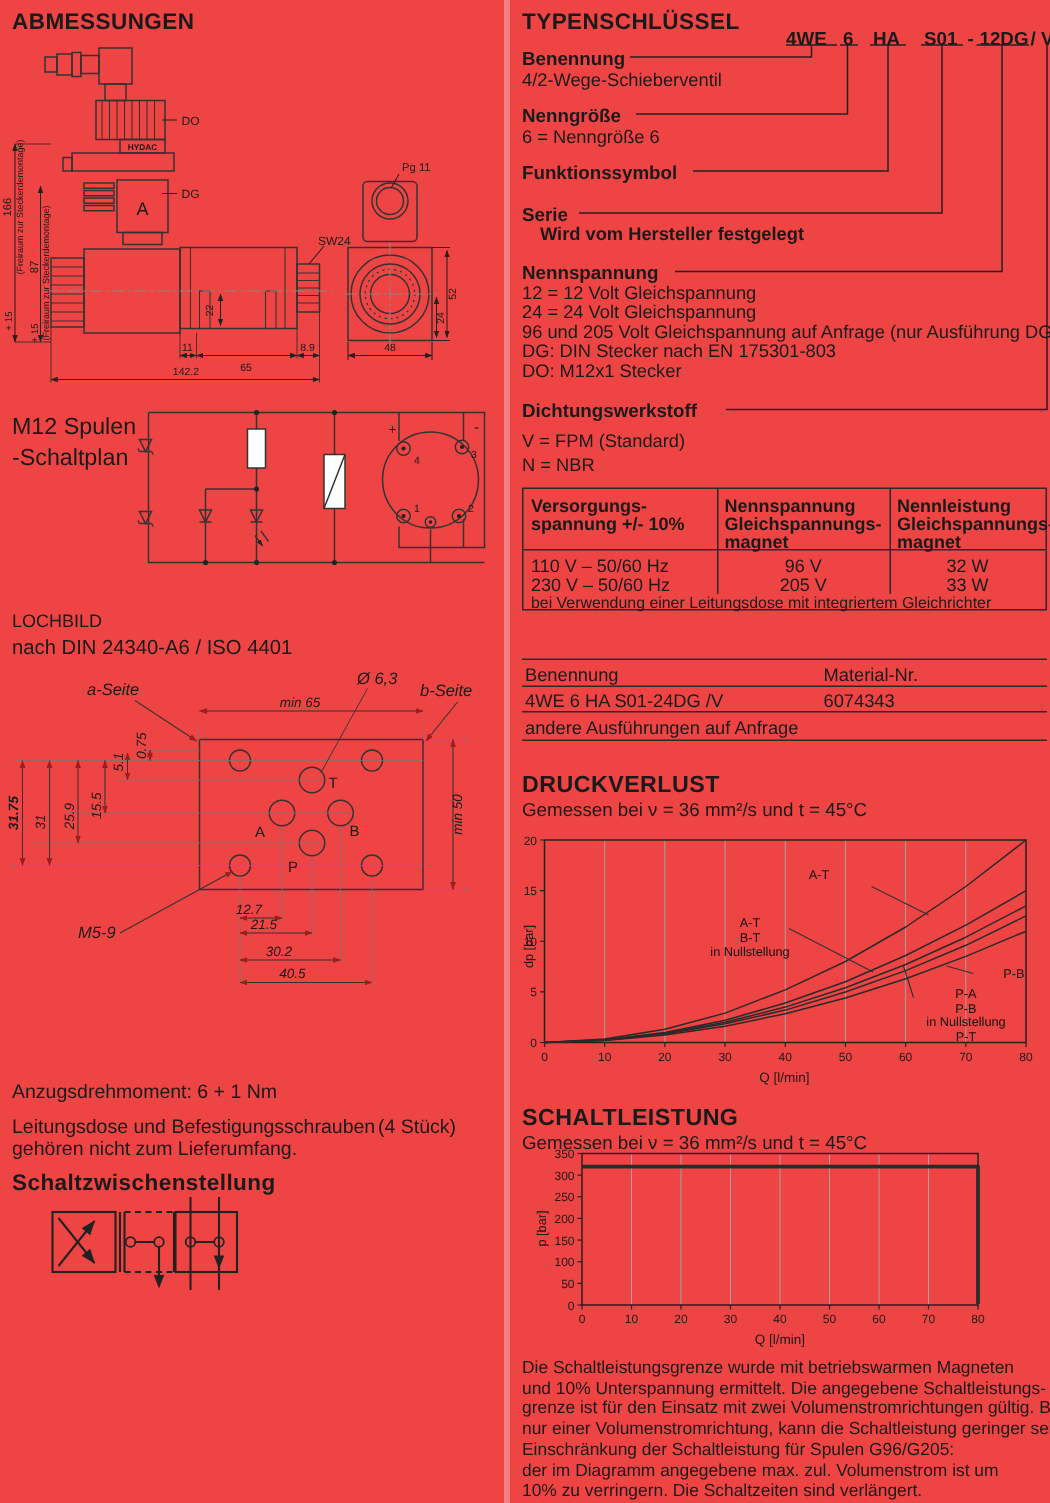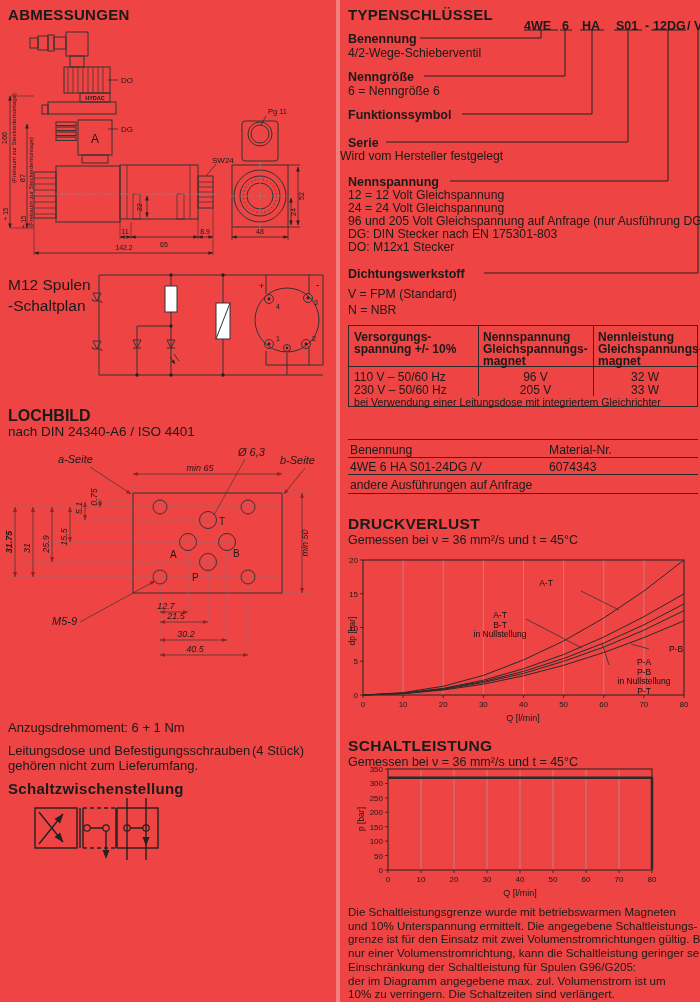--- a/index.html
+++ b/index.html
@@ -1,21 +1,21 @@
 <!DOCTYPE html>
 <html><head>
 <meta charset="utf-8">
 <style>
   html,body{margin:0;padding:0;background:#fff;}
   #page{position:relative;width:700px;height:1002px;background:#ef4444;overflow:hidden;
         font-family:"Liberation Sans",sans-serif;color:#1a1a1a;}
   .abs{position:absolute;}
   .b{font-weight:bold;}
   .h1{font-size:15px;font-weight:bold;letter-spacing:.3px;}
-  .h2{font-size:16px;font-weight:bold;}
+  .h2{font-size:12px;font-weight:normal;}
   .t12{font-size:12.2px;}
   .t125{font-size:12.5px;}
   .t13{font-size:13px;}
   .nowrap{white-space:nowrap;}
   .hline{position:absolute;height:1px;background:#2a2a2a;}
   svg{display:block;}
   svg text{font-family:"Liberation Sans",sans-serif;fill:#1a1a1a;}
   .cad{font-family:"DejaVu Serif",serif;font-style:italic;}
   .tbl{position:absolute;border:1px solid #2a2a2a;box-sizing:border-box;}
   .vline{position:absolute;width:1px;background:#2a2a2a;}
@@ -305,21 +305,21 @@
 
   <div class="abs b t125 nowrap" style="left:348px;top:32px;">Benennung</div>
   <div class="abs t12 nowrap" style="left:348px;top:46px;">4/2-Wege-Schieberventil</div>
 
   <div class="abs b t125 nowrap" style="left:348px;top:70px;">Nenngröße</div>
   <div class="abs t12 nowrap" style="left:348px;top:84px;">6 = Nenngröße 6</div>
 
   <div class="abs b t125 nowrap" style="left:348px;top:108px;">Funktionssymbol</div>
 
   <div class="abs b t125 nowrap" style="left:348px;top:136px;">Serie</div>
-  <div class="abs t12 nowrap" style="left:340px;top:149px;">Wird vom Hersteller festgelegt</div>
+  <div class="abs t12 nowrap" style="left:360px;top:149px;font-weight:bold;">Wird vom Hersteller festgelegt</div>
 
   <div class="abs b t125 nowrap" style="left:348px;top:175px;">Nennspannung</div>
   <div class="abs t12 nowrap" style="left:348px;top:188px;">12 = 12 Volt Gleichspannung</div>
   <div class="abs t12 nowrap" style="left:348px;top:201px;">24 = 24 Volt Gleichspannung</div>
   <div class="abs t12 nowrap" style="left:348px;top:214px;">96 und 205 Volt Gleichspannung auf Anfrage (nur Ausführung DG)</div>
   <div class="abs t12 nowrap" style="left:348px;top:227px;">DG: DIN Stecker nach EN 175301-803</div>
   <div class="abs t12 nowrap" style="left:348px;top:240px;">DO: M12x1 Stecker</div>
 
   <div class="abs b t125 nowrap" style="left:348px;top:267px;">Dichtungswerkstoff</div>
   <div class="abs t12 nowrap" style="left:348px;top:287px;">V = FPM (Standard)</div>

